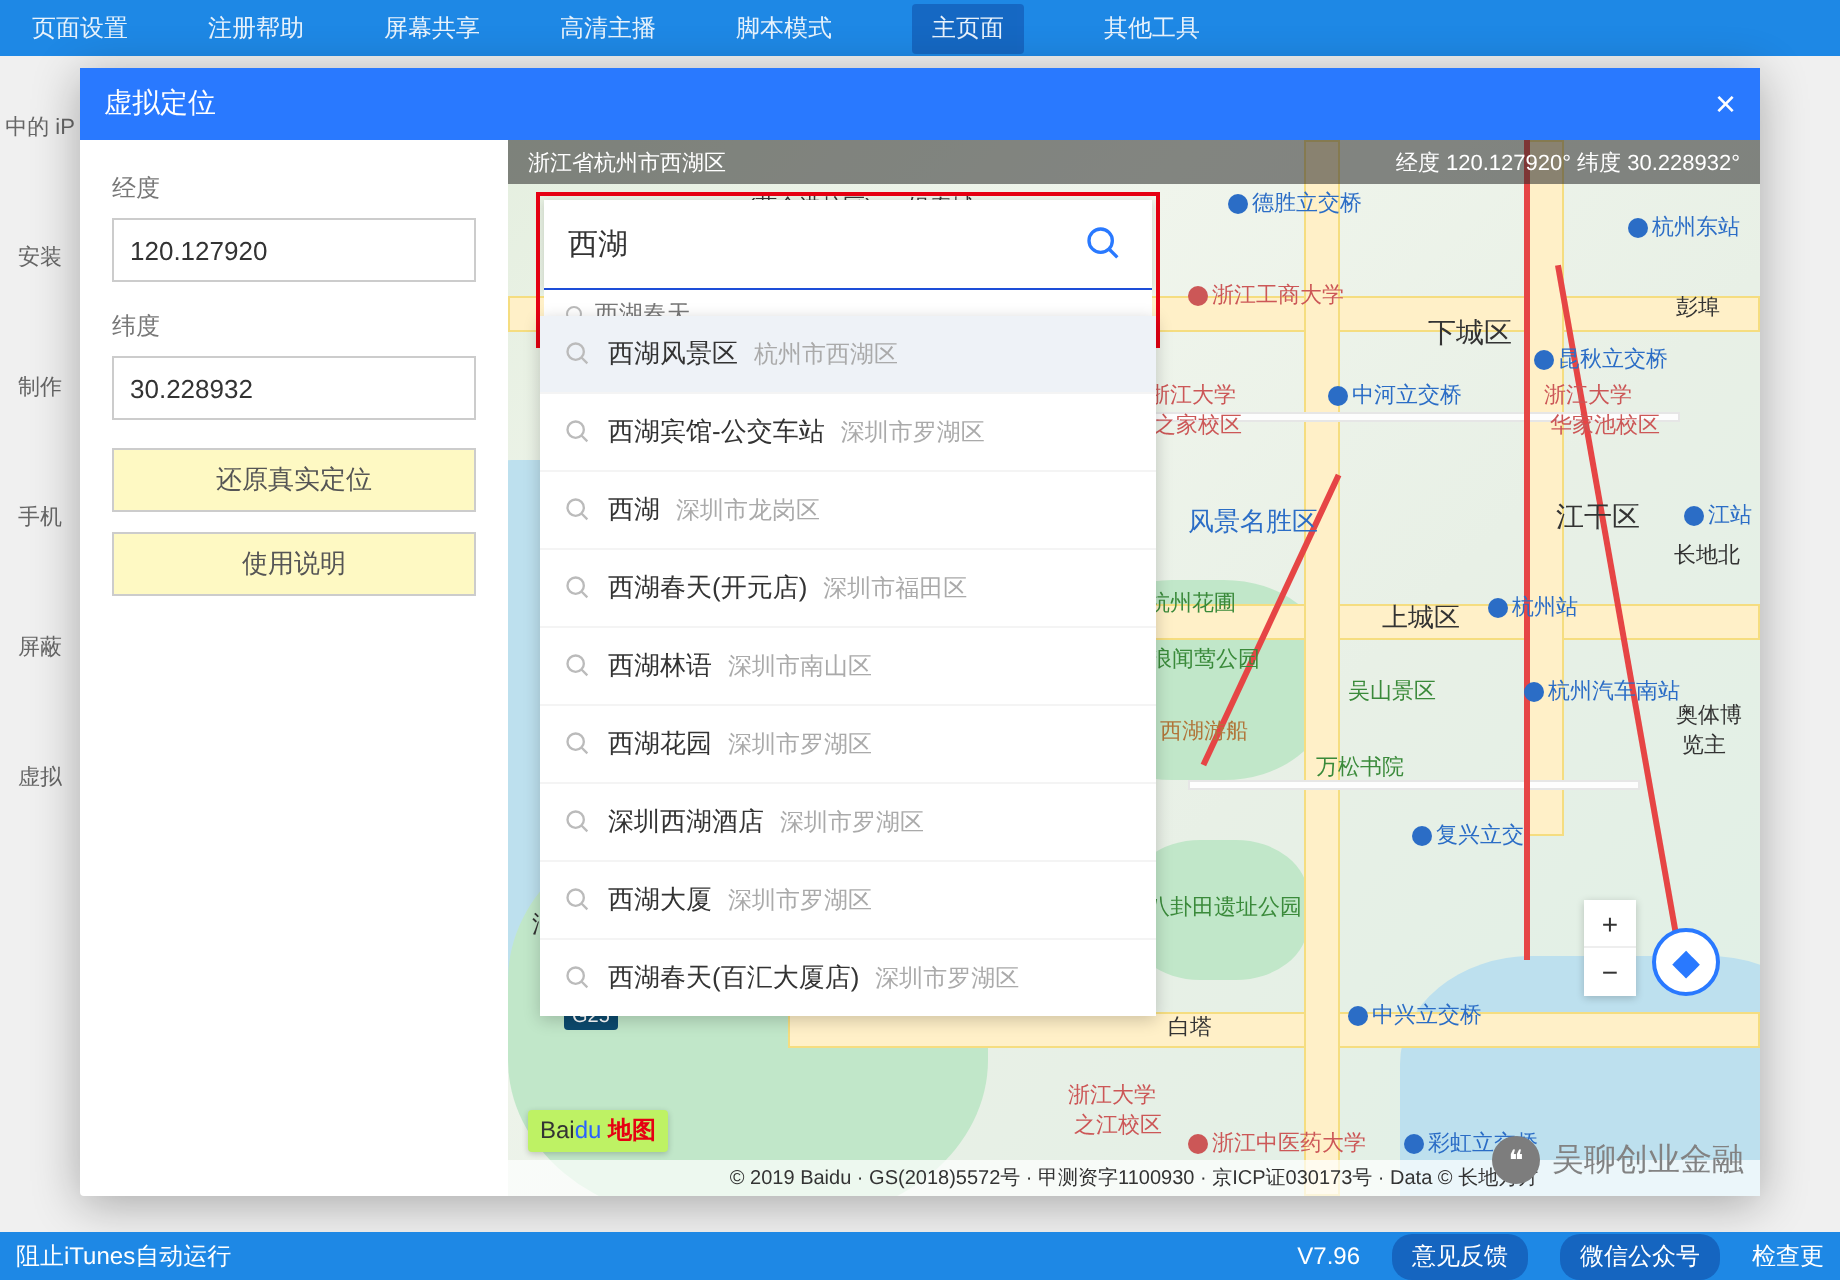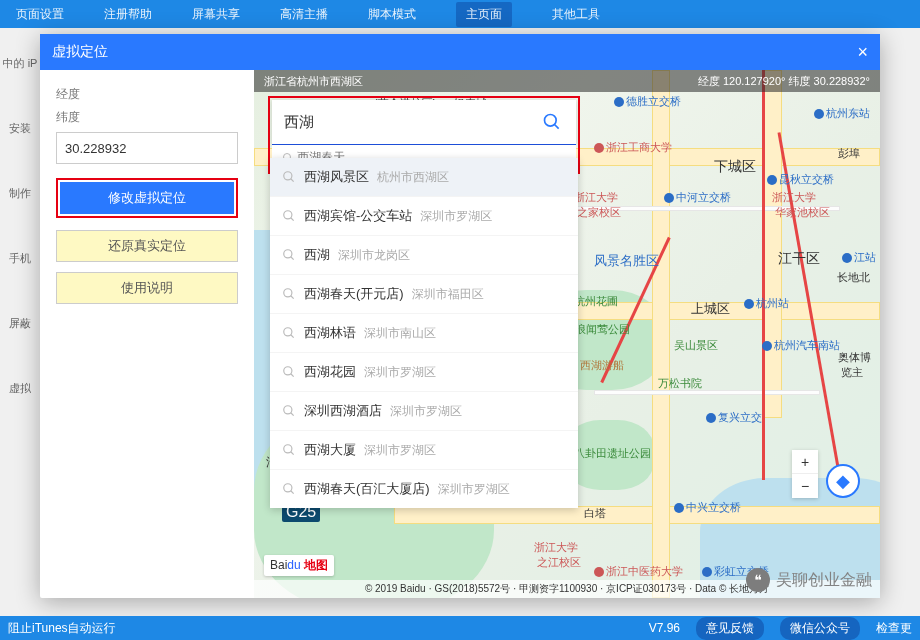--- a/index.html
+++ b/index.html
@@ -44,21 +44,21 @@
   .suggestions { position: absolute; top: 88px; left: 16px; width: 308px; background: #fff; box-shadow: 0 2px 8px rgba(0,0,0,.2); font-size: 13px; }
   .sugg-item { padding: 10px 12px; display: flex; align-items: center; gap: 8px; color: #333; border-bottom: 1px solid #f4f4f4; cursor: pointer; }
   .sugg-item:last-child { border-bottom: none; }
   .sugg-item.hl { background: #eef2f7; }
   .sugg-item .sub { color: #aaa; font-size: 12px; }
   .sugg-item .sicon { width: 14px; height: 14px; }
   .compass { position: absolute; right: 20px; bottom: 100px; width: 34px; height: 34px; border: 2px solid #2979ff; border-radius: 50%; background: #fff; display: flex; align-items: center; justify-content: center; color: #2979ff; font-size: 18px; }
   .zoom { position: absolute; right: 62px; bottom: 100px; width: 26px; background: #fff; box-shadow: 0 1px 4px rgba(0,0,0,.2); display: flex; flex-direction: column; }
   .zoom button { height: 24px; border: none; background: #fff; cursor: pointer; font-size: 14px; color: #333; border-bottom: 1px solid #eee; }
   .zoom button:last-child { border-bottom: none; }
-  .baidu-logo { position: absolute; left: 10px; bottom: 22px; background: #ffffff; padding: 2px 6px; font-size: 12px; color: #333; border-radius: 2px; box-shadow: 0 1px 3px rgba(0,0,0,.2); }
+  .baidu-logo { position: absolute; left: 10px; bottom: 22px; background: #bef264; padding: 2px 6px; font-size: 12px; color: #333; border-radius: 2px; box-shadow: 0 1px 3px rgba(0,0,0,.2); }
   .baidu-logo b { color: #e60012; }
   .baidu-logo .du { color: #2962ff; }
   .copyright { position: absolute; left: 0; right: 0; bottom: 0; text-align: center; font-size: 10px; color: #333; background: rgba(255,255,255,.7); padding: 2px 0; }
   .watermark { position: absolute; right: 8px; bottom: 6px; display: flex; align-items: center; gap: 6px; font-size: 16px; color: #828282; font-weight: 500; }
   .watermark .wicon { width: 24px; height: 24px; border-radius: 50%; background: #7d7d7d; display: flex; align-items: center; justify-content: center; color: #fff; font-size: 14px; }
   .bottom-bar { position: absolute; left: 0; right: 0; bottom: 0; height: 24px; background: #1e88e5; color: #fff; display: flex; align-items: center; font-size: 12px; padding: 0 8px; gap: 16px; }
   .bottom-bar .spacer { flex: 1; }
   .bottom-bar .bbtn { background: #1565c0; padding: 3px 10px; border-radius: 10px; cursor: pointer; }
   .red-line { position: absolute; width: 3px; background: #e64545; }
 </style>
@@ -86,25 +86,23 @@
 
 <div class="modal">
   <div class="modal-header">
     <span>虚拟定位</span>
     <span class="close">×</span>
   </div>
   <div class="modal-body">
 
     <div class="sidebar">
       <label>经度</label>
+      <input type="text" value="120.127920" style="">
       <label>纬度</label>
       <input type="text" value="30.228932" style="">
-      <div class="red-box">
-        <button class="btn primary" style="margin-bottom:0">修改虚拟定位</button>
-      </div>
       <button class="btn">还原真实定位</button>
       <button class="btn">使用说明</button>
     </div>
 
     <div class="map-pane">
       <div class="map-bg"></div>
 
       <div class="water" style="left:-40px; top:160px; width:140px; height:260px;"></div>
       <div class="water" style="right:-40px; bottom:-60px; width:220px; height:180px;"></div>
 
@@ -160,21 +158,21 @@
       <div class="poi blue" style="top:430px; left:420px;"><span class="dot"></span><span>中兴立交桥</span></div>
       <div class="poi" style="top:410px; left:160px;">梅家坞</div>
       <div class="poi" style="top:350px; left:264px;">景区</div>
       <div class="poi red" style="top:470px; left:280px; white-space:pre;">浙江大学 
  之江校区</div>
       <div class="poi red" style="top:494px; left:340px;"><span class="dot red"></span><span>浙江中医药大学</span></div>
       <div class="poi blue" style="top:494px; left:448px;"><span class="dot"></span><span>彩虹立交桥</span></div>
       <div class="poi" style="top:280px; right:6px; white-space:pre;">奥体博 
  览主</div>
       <div class="poi" style="top:384px; left:12px; font-size:12px;">浦沿区</div>
-      <div class="poi" style="top:432px; left:28px; background:#0c4a6e; color:#fff; padding:1px 4px; border-radius:2px; font-size:16px;">G25</div>
+      <div class="poi" style="top:432px; left:28px; background:#0c4a6e; color:#fff; padding:1px 4px; border-radius:2px; font-size:10px;">G25</div>
 
       <div class="search-wrap">
         <div class="search-box">
           <input type="text" value="西湖" style="">
           <div class="sbtn">
             <svg viewBox="0 0 24 24" fill="none" stroke-width="2">
                 <circle cx="10" cy="10" r="7"></circle>
                 <line x1="20" y1="20" x2="15" y2="15"></line>
               </svg>
           </div>

